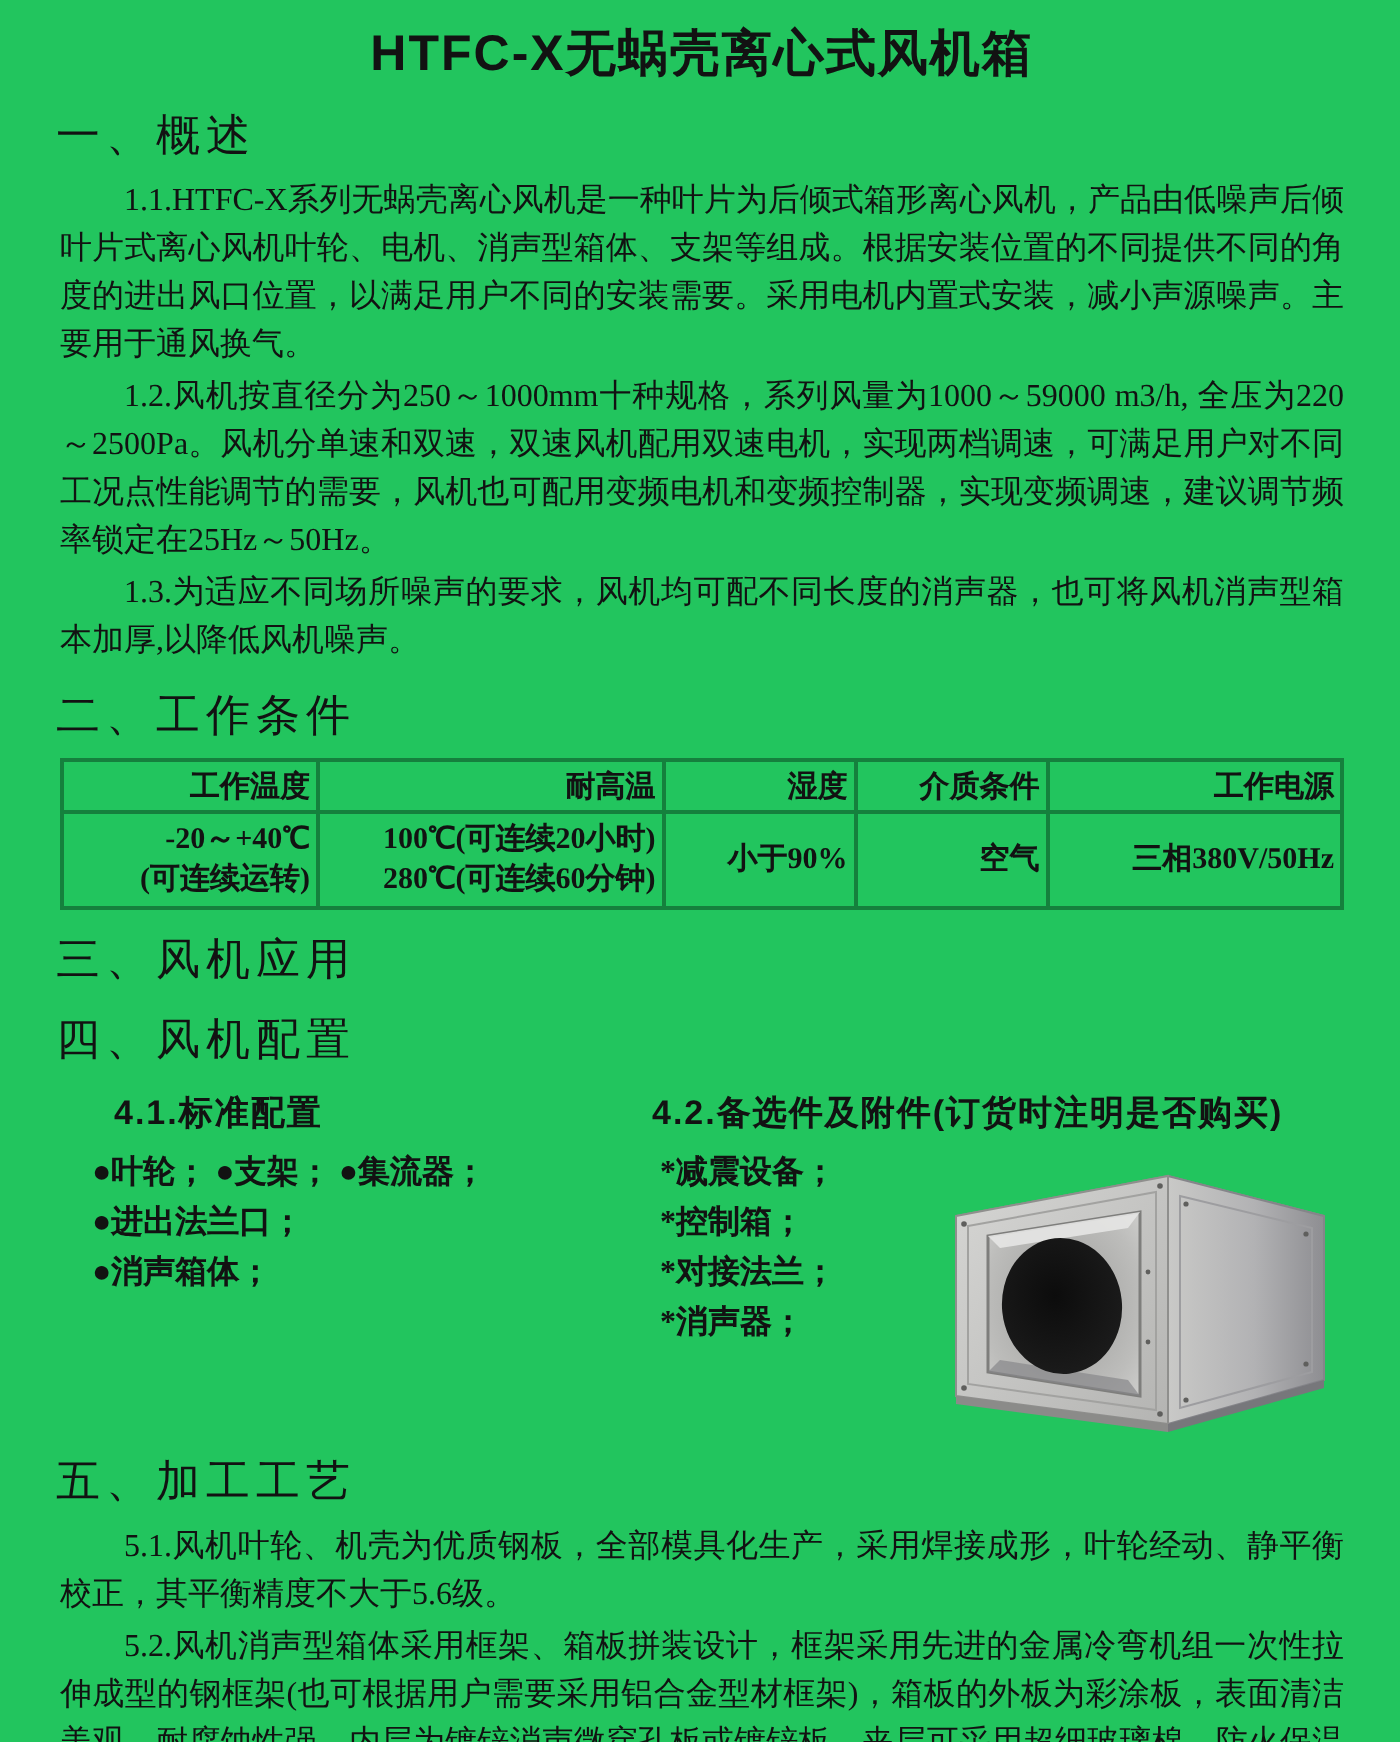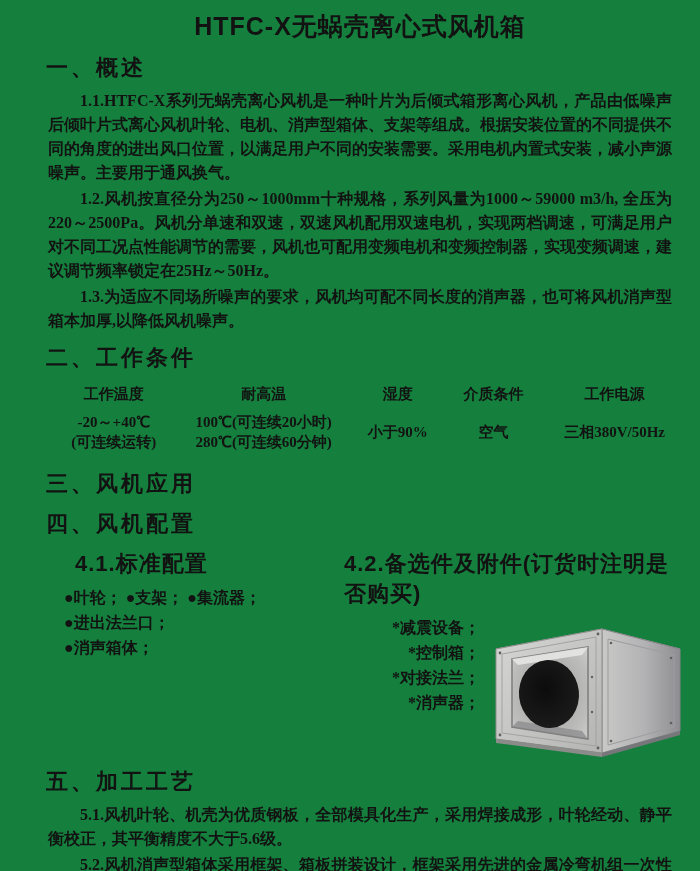--- a/index.html
+++ b/index.html
@@ -1,56 +1,56 @@
 <!DOCTYPE html>
 <html><head>
 <meta charset="utf-8">
 <style>
   * { margin:0; padding:0; box-sizing:border-box; }
   html,body { background:#e9e9e9; }
   .page {
-    width:700px; height:871px; margin:0 auto; background:#15803d;
+    width:700px; height:871px; margin:0 auto; background:#22c55e;
     color:#121212; overflow:hidden; position:relative;
     font-family:"Liberation Serif", serif;
-    padding:8px 28px 0 48px;
+    padding:8px 28px 0 30px;
   }
   .doc-title {
     text-align:center; font-family:"Liberation Sans", sans-serif;
     font-size:25px; font-weight:bold; letter-spacing:1px; margin:2px 0 6px 0;
   }
   .sec-heading {
-    font-family:"Liberation Sans", sans-serif; font-size:22px; font-weight:bold;
+    font-family:"Liberation Sans", sans-serif; font-size:22px; font-weight:normal;
     letter-spacing:3px; margin:10px 0 6px -2px;
   }
   .body-p {
-    font-size:16px; font-weight:bold; line-height:1.5; text-align:justify;
+    font-size:16px; font-weight:normal; line-height:1.5; text-align:justify;
     text-indent:2em; margin:2px 0;
   }
   
   table.cond {
     width:642px; border-collapse:collapse; margin:6px 0 4px 0;
     font-size:15px; font-weight:bold; text-align:center;
   }
-  table.cond th, table.cond td { border:4px solid #15803d; padding:2px 3px; }
+  table.cond th, table.cond td { border:2px solid #15803d; padding:2px 3px;text-align:right; }
   table.cond th { font-size:15px; height:26px; }
   table.cond td { height:48px; line-height:1.35; }
   .c-temp{width:20%} .c-heat{width:27%} .c-hum{width:15%} .c-med{width:15%} .c-pow{width:23%}
   
   .config-grid { display:flex; margin-top:2px; }
   .config-left { width:284px; flex:none; }
   .config-right { flex:1; }
   .sub-heading {
-    font-family:"Liberation Sans", sans-serif; font-size:22px; font-weight:bold;
+    font-family:"Liberation Sans", sans-serif; font-size:17px; font-weight:bold;
     letter-spacing:1px; margin:4px 0 6px 12px;
   }
   .config-left .sub-heading { margin-left:27px; }
   ul.cfg-list { list-style:none; font-size:16px; font-weight:bold; }
   ul.cfg-list li { line-height:25px;margin-left:16px; }
   .optional-row { display:flex; align-items:flex-start; }
-  .optional-row ul { width:148px; flex:none;text-align:right; }
+  .optional-row ul { width:148px; flex:none; }
   .fan-photo { width:202px; height:140px; flex:none; margin-top:2px; }
   .s5-block { margin-top:6px; }
 </style>
 </head>
 <body>
 
 <div class="page">
 
   <h1 class="doc-title">HTFC-X无蜗壳离心式风机箱</h1>
 

